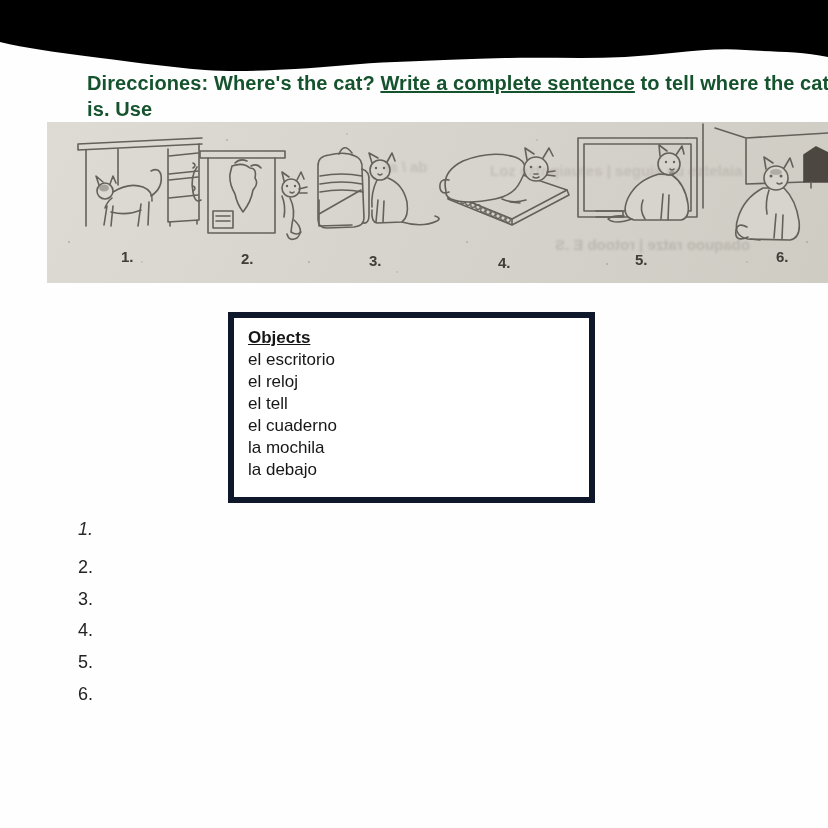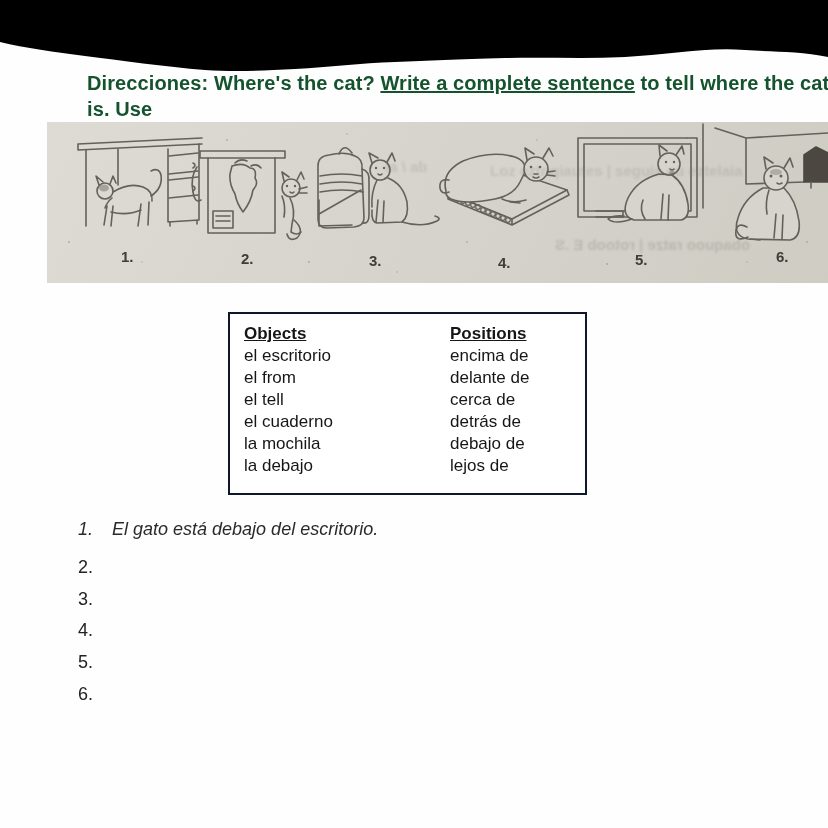--- a/index.html
+++ b/index.html
@@ -14,21 +14,21 @@
   .directions .u{text-decoration:underline;}
   
   .strip{left:47px;top:122px;width:781px;height:161px;
          background:linear-gradient(115deg,#dedbd5 0%,#d7d4cd 45%,#cfccc4 100%);}
   .strip svg{position:absolute;left:0;top:0;}
   .fig-num{position:absolute;font-size:15px;font-weight:bold;color:#3f3d37;}
   .artifact{position:absolute;color:#76726a;opacity:.20;filter:blur(1.1px);
             font-size:15px;font-weight:bold;white-space:nowrap;}
   .artifact.mirror{transform:scaleX(-1);opacity:.26;}
   
-  .word-box{left:228px;top:312px;width:355px;height:179px;border:2px solid #0f172a;
+  .word-box{left:228px;top:312px;width:355px;height:179px;border:6px solid #0f172a;
             background:#ffffff;font-size:17px;line-height:22px;}
   .wb-col{position:absolute;top:9px;}
   .wb-col.objects{left:14px;}
   .wb-col.positions{left:220px;}
   .wb-header{font-weight:bold;text-decoration:underline;}
   
   .answer-row{position:absolute;left:78px;font-size:18px;color:#222;display:flex;}
   .answer-num{width:34px;flex:0 0 auto;}
   .answer-row.example{font-style:italic;color:#2a2a2a;}
 </style>
@@ -191,40 +191,30 @@
     <span class="fig-num" style="left:322px;top:130px;">3.</span>
     <span class="fig-num" style="left:451px;top:132px;">4.</span>
     <span class="fig-num" style="left:588px;top:129px;">5.</span>
     <span class="fig-num" style="left:729px;top:126px;">6.</span>
   </div>
 
   <div class="abs word-box">
     <div class="wb-col objects">
       <div class="wb-header">Objects</div>
       <div>el escritorio</div>
-      <div>el from</div>
+      <div>el reloj</div>
       <div>el tell</div>
       <div>el cuaderno</div>
       <div>la mochila</div>
       <div>la debajo</div>
     </div>
-    <div class="wb-col positions">
-      <div class="wb-header">Positions</div>
-      <div>encima de</div>
-      <div>delante de</div>
-      <div>cerca de</div>
-      <div>detrás de</div>
-      <div>debajo de</div>
-      <div>lejos de</div>
-    </div>
   </div>
 
   <div class="answer-row example" style="top:519px;">
     <span class="answer-num">1.</span>
-    <span>El gato está debajo del escritorio.</span>
   </div>
   <div class="answer-row" style="top:557px;">
     <span class="answer-num">2.</span>
     <span></span>
   </div>
   <div class="answer-row" style="top:589px;">
     <span class="answer-num">3.</span>
     <span></span>
   </div>
   <div class="answer-row" style="top:620px;">

